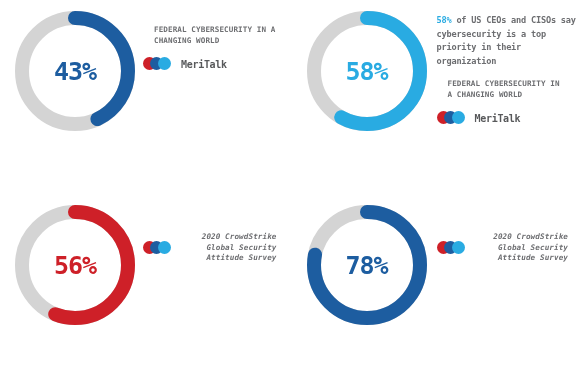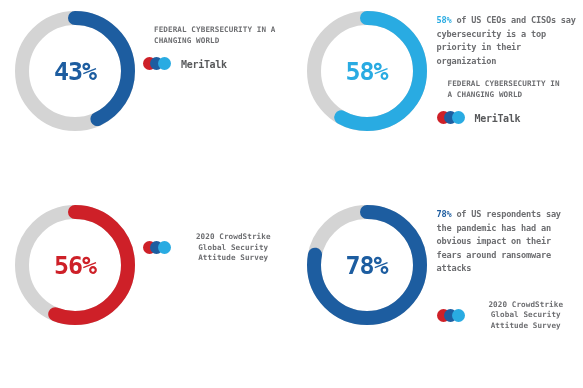--- a/index.html
+++ b/index.html
@@ -95,21 +95,21 @@
   
   .src-block.align-left{text-align:left;}
   .src-block.align-left .logo-row{justify-content:flex-start;}
   
   .src-inline{
     display:flex;
     align-items:center;
     gap:6px;
     margin-top:13px;
   }
-  .src-inline .src-title{text-align:center;flex:1 1 auto;}
+  .src-inline .src-title{text-align:right;flex:1 1 auto;font-style:italic;}
   .cell-tr .textcol, .cell-br .textcol{padding-left:2px;}
 </style>
 </head>
 <body>
 
 <div class="board">
 
   <div class="cell cell-tl">
     <div class="donut-wrap">
       <svg viewBox="0 0 136 136">
@@ -179,21 +179,20 @@
 
   <div class="cell cell-br">
     <div class="donut-wrap">
       <svg viewBox="0 0 136 136">
         <circle cx="68" cy="68" r="53" fill="none" stroke="#d4d4d4" stroke-width="14"></circle>
         <circle cx="68" cy="68" r="53" fill="none" stroke="#1d5da0" stroke-width="14" stroke-linecap="round" stroke-dasharray="259.75 73.26" stroke-dashoffset="0" transform="rotate(-90 68 68)"></circle>
       </svg>
       <div class="donut-label" style="color:#1d5da0;">78%</div>
     </div>
     <div class="textcol">
-      <p class="stat-text"><span class="lead" style="color:#1d5da0;">78%</span><span> of US respondents say the pandemic has had an obvious impact on their fears around ransomware attacks</span></p>
       <div class="src-inline">
         <span class="logo-mark">
           <i class="c1"></i>
             <i class="c2"></i>
             <i class="c3"></i>
         </span>
         <p class="src-title">2020 CrowdStrike Global Security Attitude Survey</p>
       </div>
     </div>
   </div>

